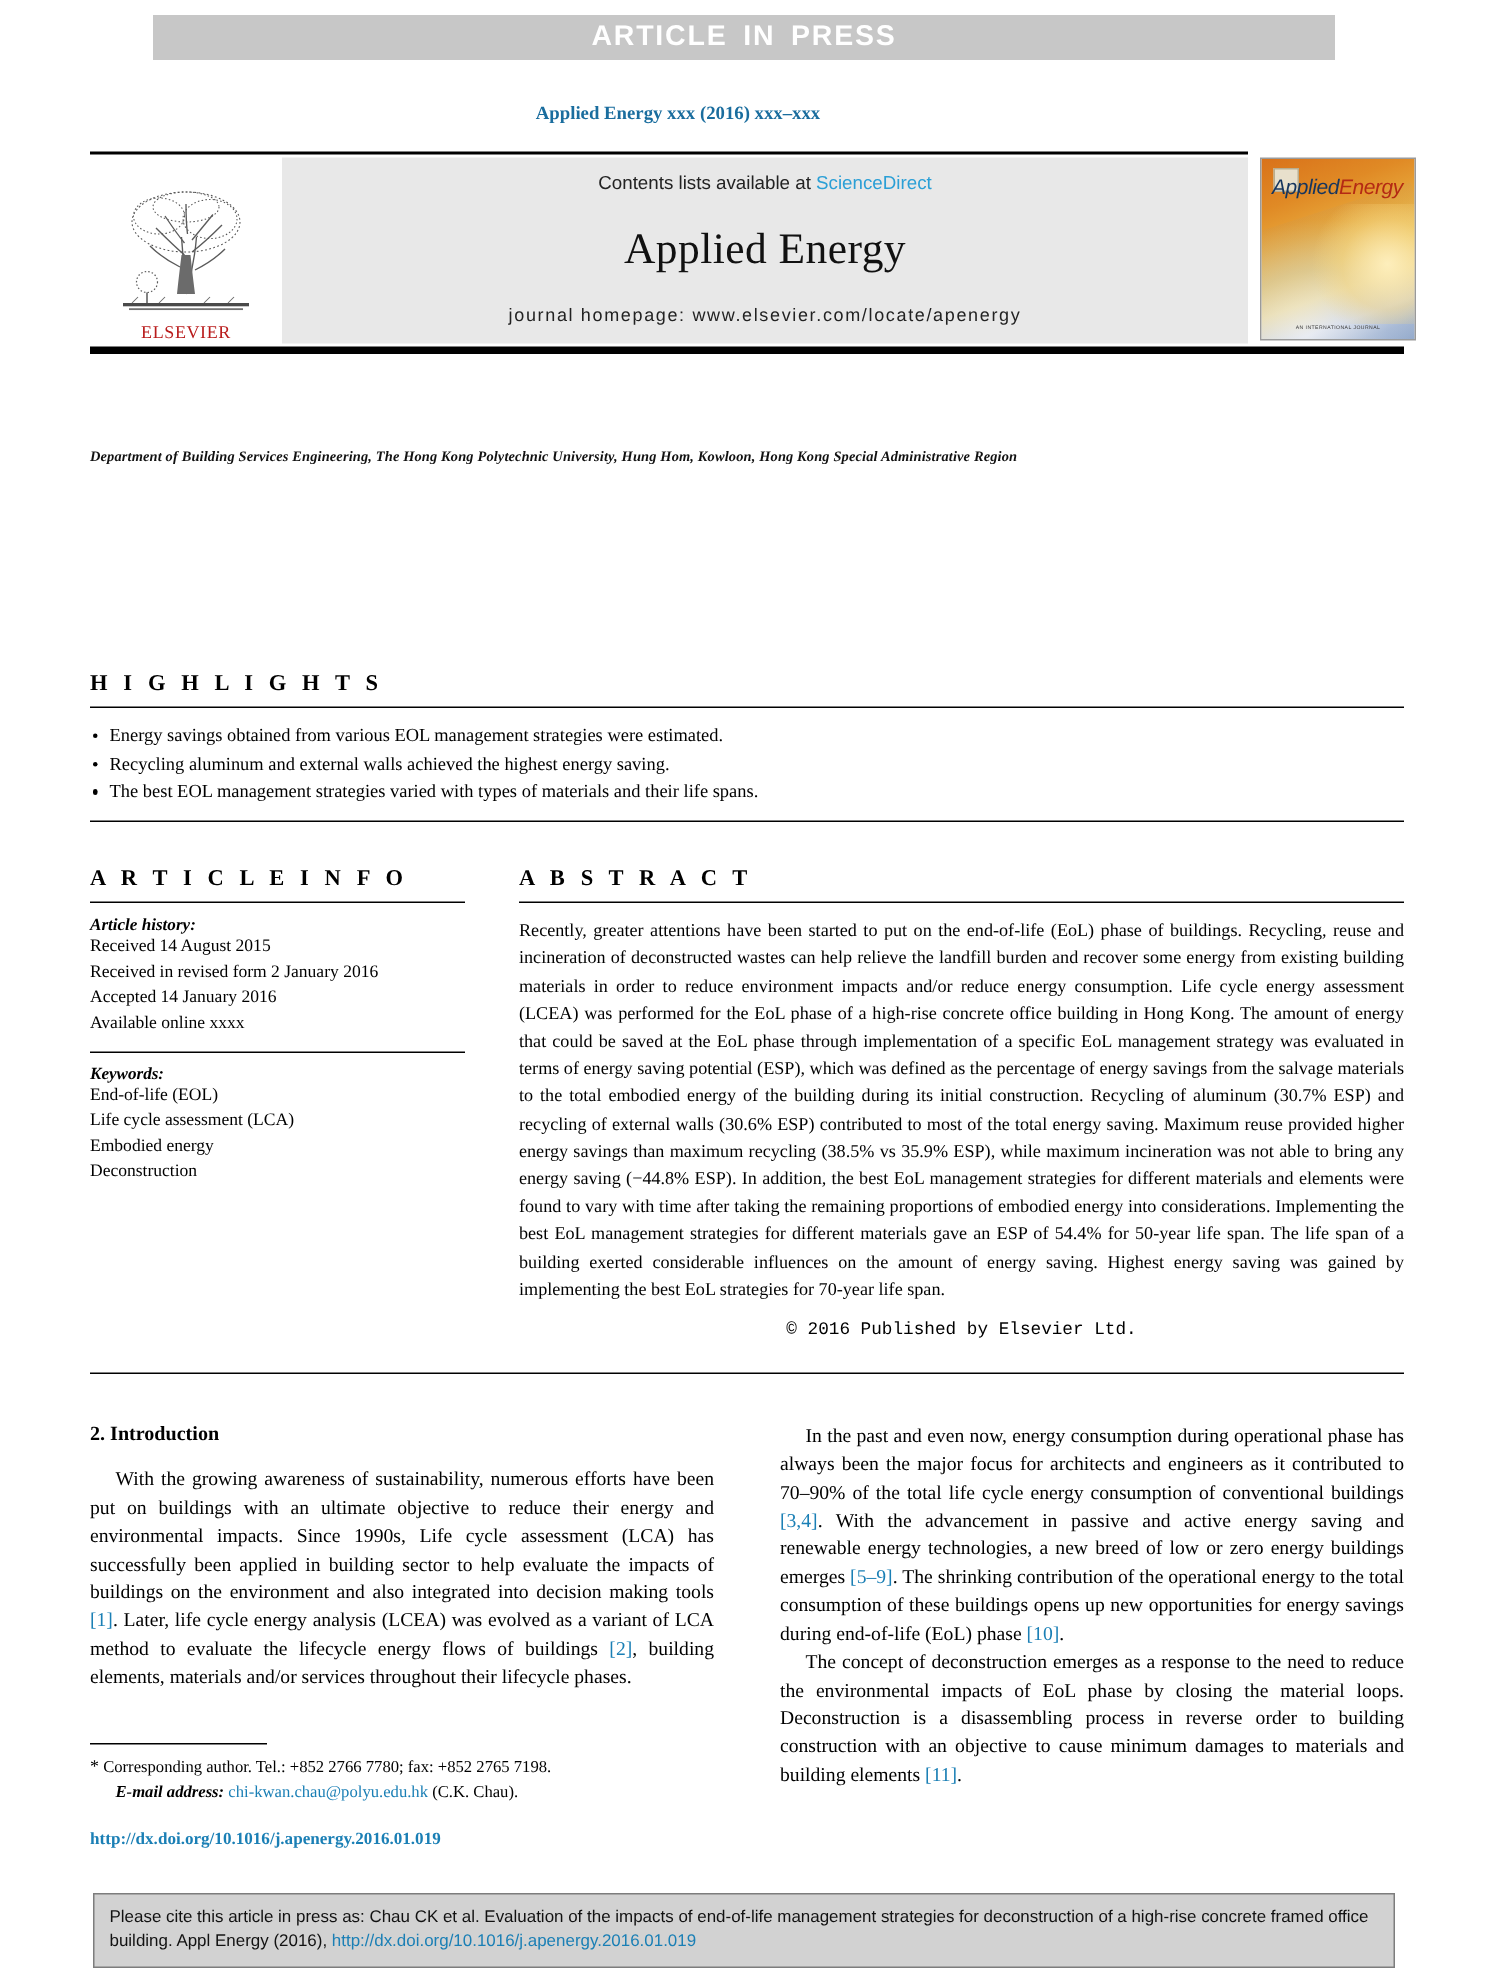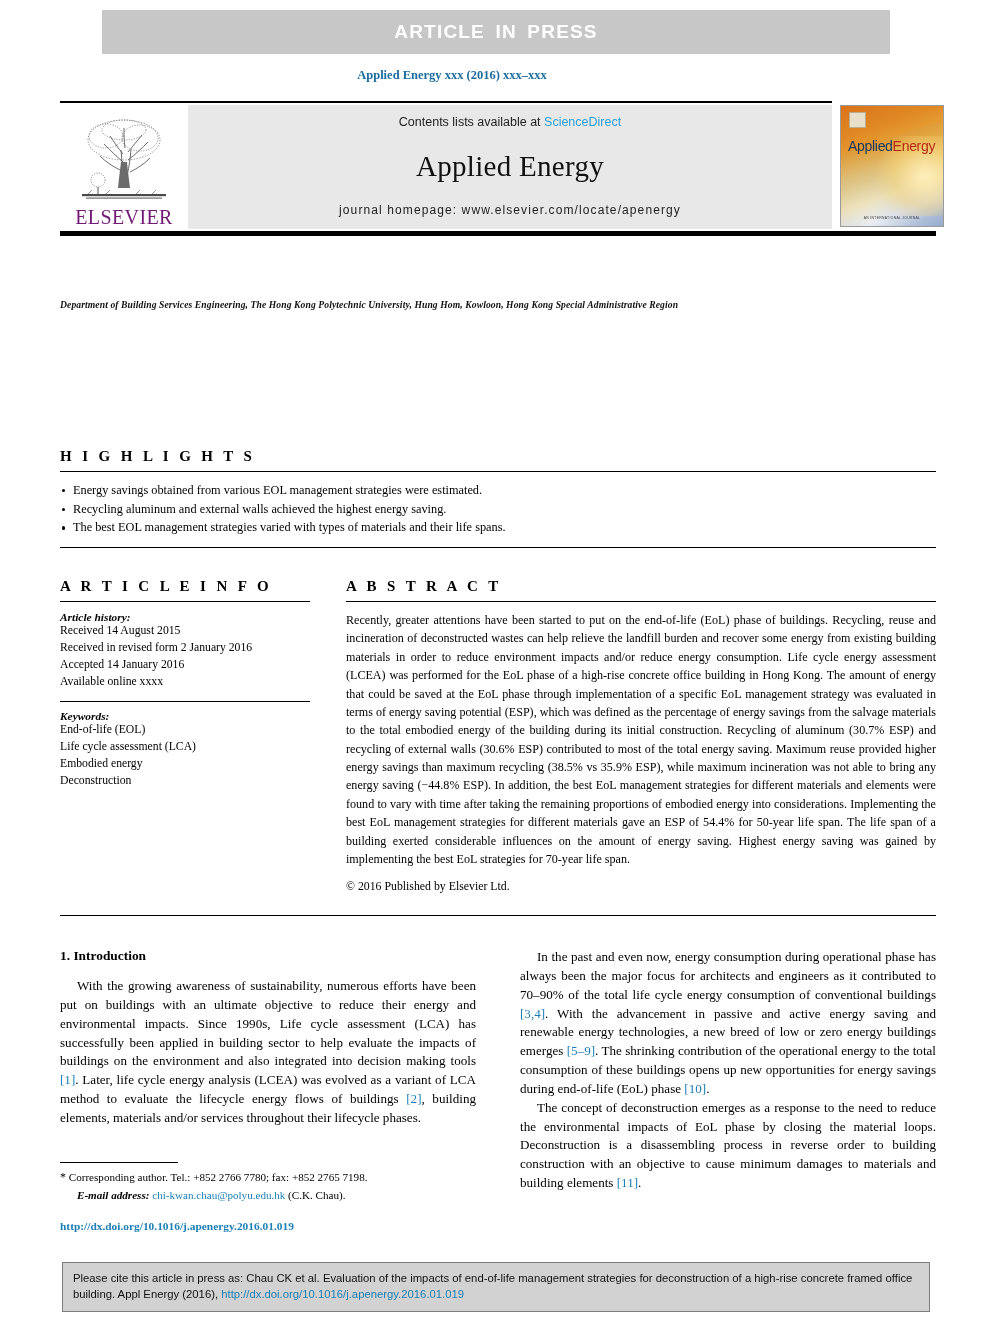--- a/index.html
+++ b/index.html
@@ -13,21 +13,21 @@
     font-family: "Liberation Serif", serif;
     color: #000000;
     position: relative;
     overflow: hidden;
   }
 
   
   .aip-bar {
     position: absolute;
     left: 102px; top: 10px;
-    width: 788px; height: 44px;
+    width: 788px; height: 30px;
     background: #c7c7c7;
     display: flex; align-items: center; justify-content: center;
   }
   .aip-bar .aip-text {
     color: #ffffff;
     font-family: "Liberation Sans", sans-serif;
     font-weight: bold;
     font-size: 19px;
     letter-spacing: 1.2px;
     word-spacing: 4px;
@@ -66,22 +66,22 @@
     flex: 0 0 128px;
     display: flex;
     flex-direction: column;
     align-items: center;
     justify-content: flex-end;
     padding-bottom: 2px;
   }
   .tree-svg { display:block; }
   .elsevier-word {
     font-family: "Liberation Serif", serif;
-    color: #701a75;
-    font-size: 20px;
+    color: #b91c1c;
+    font-size: 12px;
     letter-spacing: 0.4px;
     line-height: 1;
     margin-top: 1px;
   }
   .masthead-center {
     flex: 0 0 644px;
     background: #e8e8e8;
     display: flex;
     flex-direction: column;
     align-items: center;
@@ -124,25 +124,26 @@
     width: 150px; height: 110px;
     background: radial-gradient(ellipse at 35% 70%, rgba(255,255,255,0.55) 0%, rgba(190,205,230,0.35) 40%, rgba(120,145,185,0.05) 70%);
     transform: rotate(-18deg);
   }
   .cover-box .cov-glow {
     position: absolute; right: -18px; bottom: 10px;
     width: 90px; height: 80px;
     background: radial-gradient(circle at 60% 50%, rgba(255,240,190,0.95) 0%, rgba(248,216,130,0.5) 45%, rgba(240,200,110,0) 75%);
   }
   .cov-title {
-    position: absolute; left: 7px; top: 32px;
+    position: absolute; left: 7px; top: 10px;
     font-family: "Liberation Sans", sans-serif;
     font-size: 14px;
     letter-spacing: -0.3px;
     white-space: nowrap;
+    font-style: italic;
   }
   .cov-title .a { color:#15355e; }
   .cov-title .b { color:#b42a14; }
   .cov-badge {
     position:absolute; left:8px; top:6px;
     width: 17px; height: 16px;
     background: #e8e0cc;
     border: 1px solid #b9ad8e;
   }
   .cov-foot {
@@ -229,23 +230,23 @@
   }
   .rule-mid { border-top: 1.1px solid #000; margin: 11px 0 8px 0; }
 
   .abs-text {
     font-family: "Liberation Serif", serif;
     font-size: 12.1px;
     line-height: 1.52;
     text-align: justify;
   }
   .abs-copy {
-    font-family: Liberation Serif, serif;
+    font-family: Liberation Mono, monospace;
     font-size: 11.8px;
-    text-align: left;
+    text-align: center;
     margin-top: 11px;
   }
   .rule-after-abs {
     position:absolute; left:60px; top:915px; width:876px;
     border-top: 1.1px solid #000;
   }
 
   
   .body-cols { position:absolute; left:60px; top:948px; width:876px; display:flex; }
   .bcol { flex: 0 0 416px; }
@@ -432,21 +433,21 @@
     </div>
   </div>
 
 </div>
 
 <div class="rule-after-abs"></div>
 
 <div class="body-cols">
 
   <div class="bcol">
-    <h2 class="sec-h">1. Introduction</h2>
+    <h2 class="sec-h">2. Introduction</h2>
     <p class="para"><span>With the growing awareness of sustainability, numerous efforts have been put on buildings with an ultimate objective to reduce their energy and environmental impacts. Since 1990s, Life cycle assessment (LCA) has successfully been applied in building sector to help evaluate the impacts of buildings on the environment and also integrated into decision making tools </span><span class="ref">[1]</span><span>. Later, life cycle energy analysis (LCEA) was evolved as a variant of LCA method to evaluate the lifecycle energy flows of buildings </span><span class="ref">[2]</span><span>, building elements, materials and/or services throughout their lifecycle phases.</span></p>
   </div>
 
   <div class="bgap"></div>
 
   <div class="bcol">
     <p class="para"><span>In the past and even now, energy consumption during operational phase has always been the major focus for architects and engineers as it contributed to 70–90% of the total life cycle energy consumption of conventional buildings </span><span class="ref">[3,4]</span><span>. With the advancement in passive and active energy saving and renewable energy technologies, a new breed of low or zero energy buildings emerges </span><span class="ref">[5–9]</span><span>. The shrinking contribution of the operational energy to the total consumption of these buildings opens up new opportunities for energy savings during end-of-life (EoL) phase </span><span class="ref">[10]</span><span>.</span></p>
     <p class="para"><span>The concept of deconstruction emerges as a response to the need to reduce the environmental impacts of EoL phase by closing the material loops. Deconstruction is a disassembling process in reverse order to building construction with an objective to cause minimum damages to materials and building elements </span><span class="ref">[11]</span><span>.</span></p>
   </div>
 

